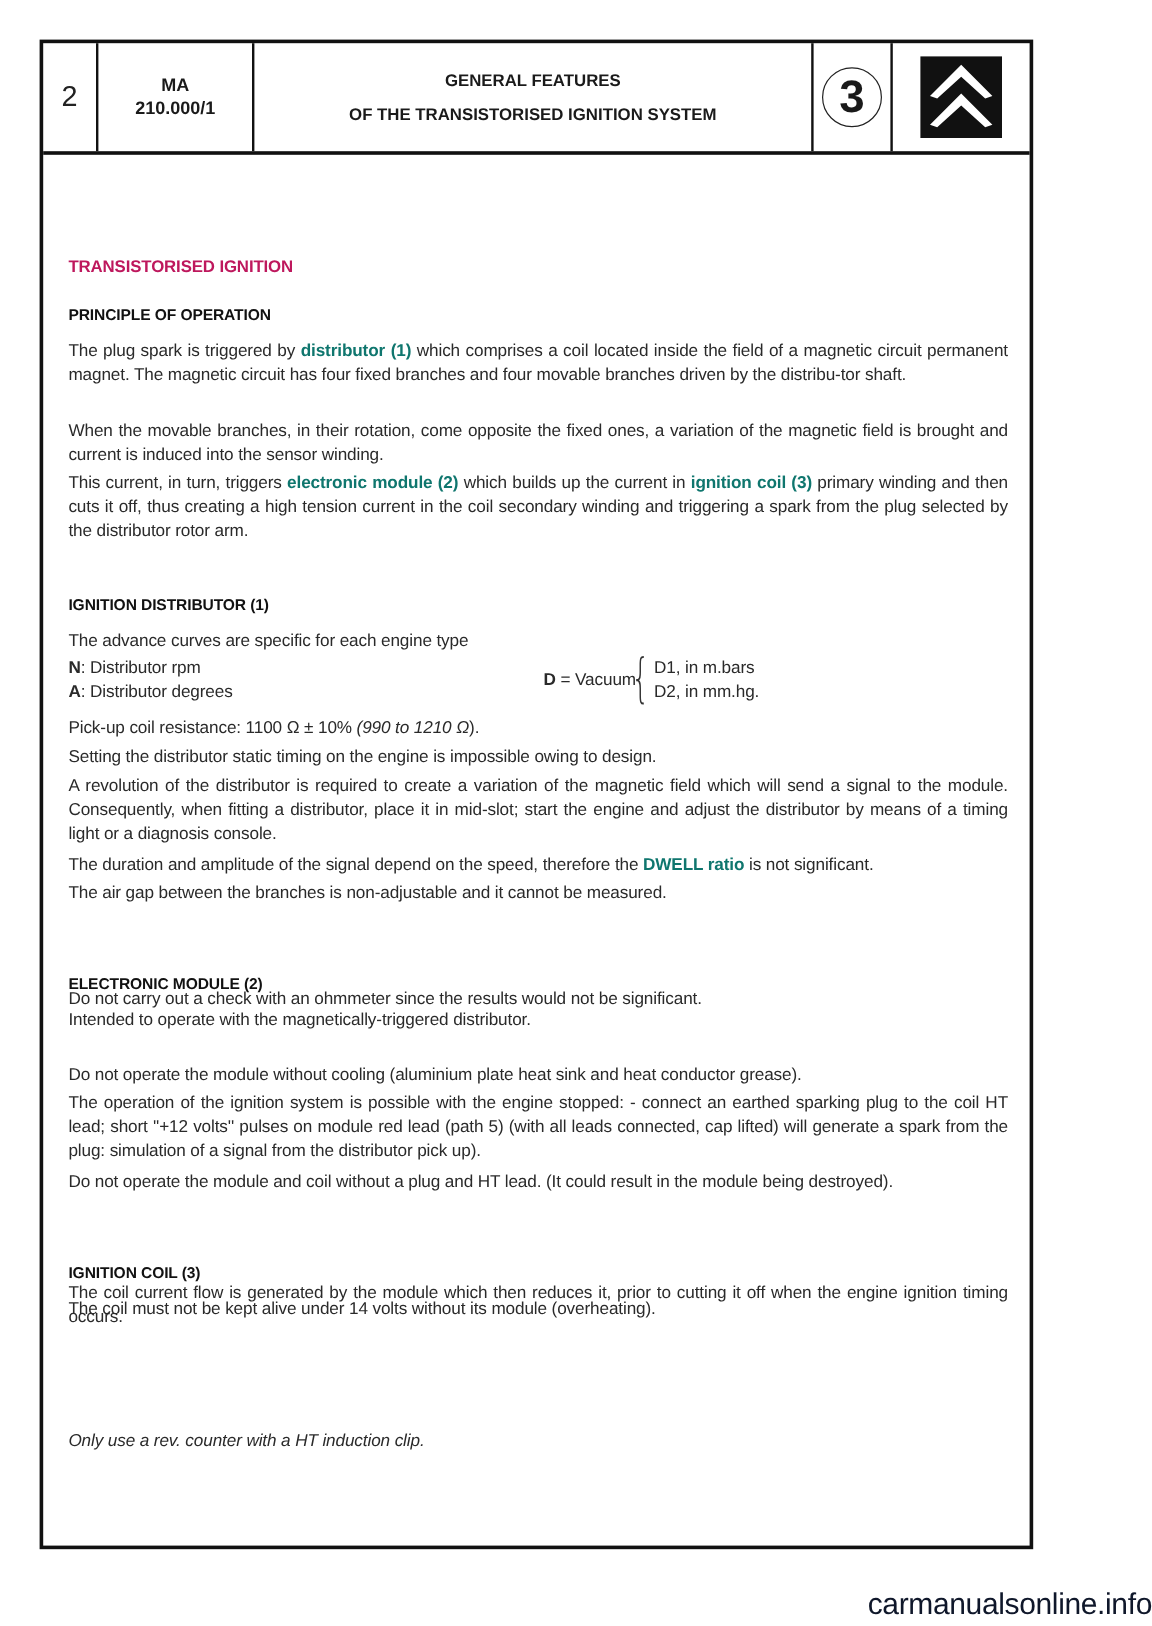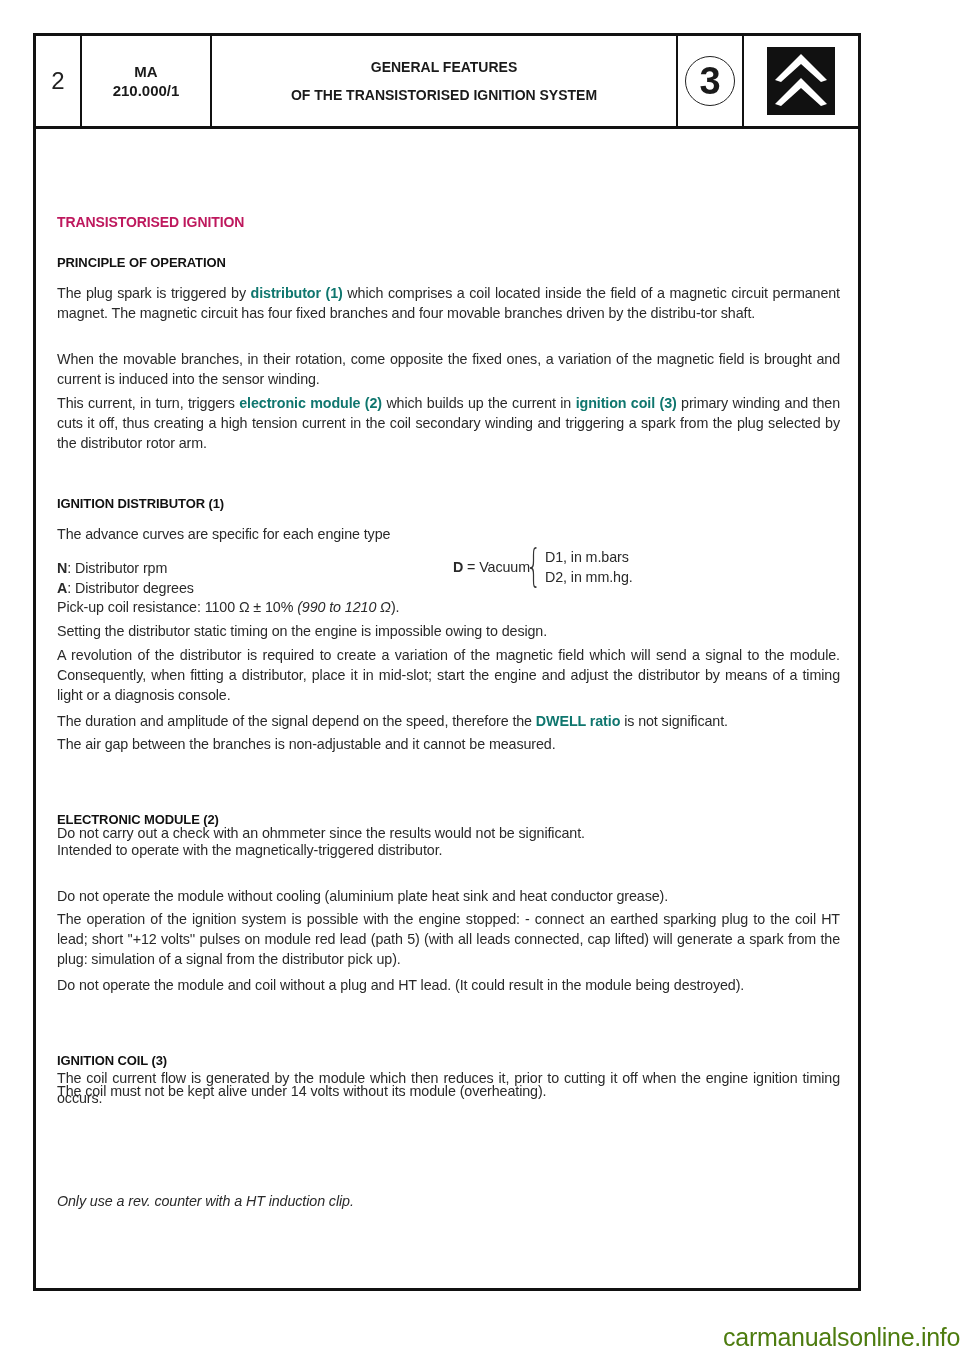--- a/index.html
+++ b/index.html
@@ -31,27 +31,27 @@
     position: absolute; left: 21px; right: 18px; top: 90px;
     font-family: "Liberation Sans", sans-serif; font-size: 14.3px; line-height: 20px;
     color: #2a2a2a; letter-spacing: -0.1px;
   }
   .main-title { position: absolute; top: 86px; left: 0; right: 0; text-align: left; font-weight: bold; font-size: 14px; color: #be185d; }
   .section-heading { position: absolute; left: 0; font-weight: bold; font-size: 13px; color: #111; }
   .para { position: absolute; left: 0; right: 0; margin: 0; text-align: justify; }
   .para b { color: #0f766e; }
   .para i { font-style: italic; }
   .defs { position: absolute; left: 0; right: 0; top: 421px; height: 44px; }
-  .def-line { position: absolute; left: 0; margin-top: 11px; }
+  .def-line { position: absolute; left: 0; }
   .vacuum { position: absolute; left: 396px; top: 10px; }
   .brace { position: absolute; left: 469px; top: -6px; font-size: 44px; line-height: 50px; font-weight: 100; color: #333; transform: scaleX(0.55); transform-origin: left; font-family: "DejaVu Sans", sans-serif; }
   .d-opt { position: absolute; left: 488px; }
   .watermark {
     position: absolute; right: 0; top: 1323px; font-family: "Liberation Sans", sans-serif;
-    font-size: 25px; color: #4d7c0f; letter-spacing: -0.3px;
+    font-size: 25px; color: #0f172a; letter-spacing: -0.3px;
   }
 </style>
 </head>
 <body>
 
 <div class="page-frame">
   <div class="header">
     <div class="cell cell-page">2</div>
     <div class="cell cell-ref">
       <span>MA</span>

